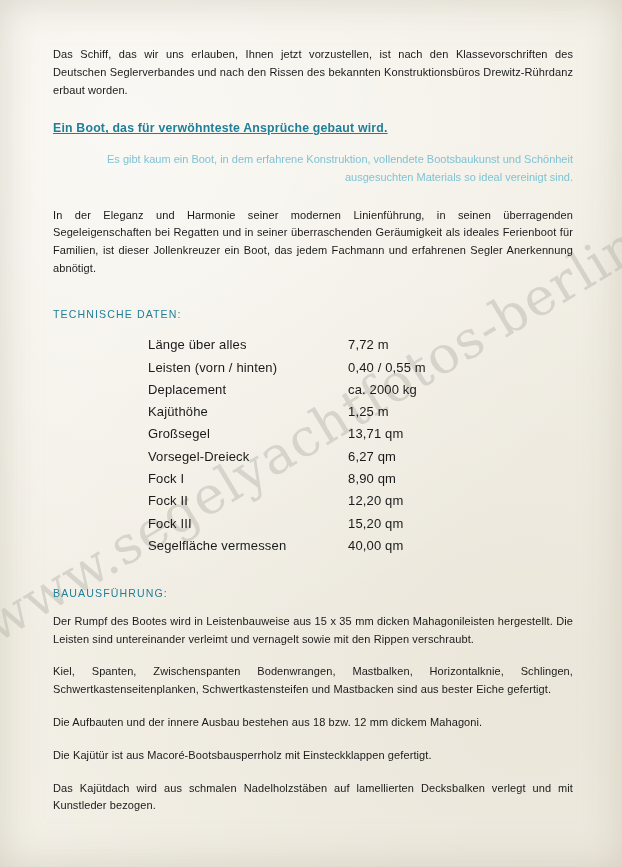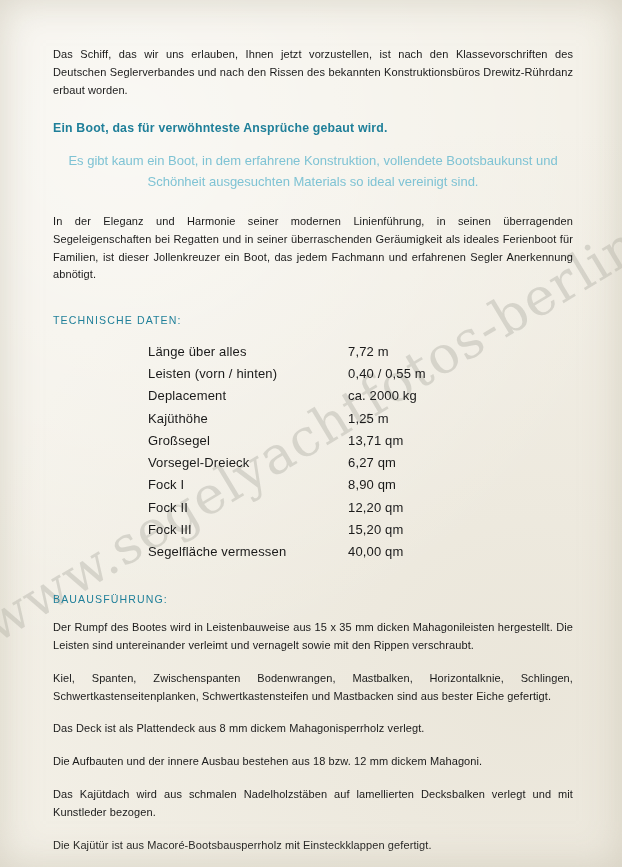--- a/index.html
+++ b/index.html
@@ -56,27 +56,28 @@
     text-align: justify;
     letter-spacing: 0.1px;
   }
   .headline {
     color: #1f7f99;
     font-size: 12.3px;
     font-weight: bold;
     margin: 22px 0 16px 0;
     letter-spacing: 0.2px;
     text-align: left;
+    text-decoration: underline;
   }
   .subtle {
     color: #7fc3d4;
-    font-size: 13px;
+    font-size: 11px;
     line-height: 1.6;
     margin: 0 0 20px 0;
-    text-align: center;
+    text-align: right;
   }
   .section-title {
     color: #1f7f99;
     font-size: 10.6px;
     font-weight: normal;
     letter-spacing: 1.1px;
     margin: 30px 0 14px 0;
   }
   .spec-table {
     border-collapse: collapse;
@@ -162,21 +163,20 @@
           <td class="label">Segelfläche vermessen</td>
           <td class="value">40,00 qm</td>
         </tr>
       </tbody>
     </table>
 
     <div class="section-title">BAUAUSFÜHRUNG:</div>
 
     <p class="build-para">Der Rumpf des Bootes wird in Leistenbauweise aus 15 x 35 mm dicken Mahagonileisten hergestellt. Die Leisten sind untereinander verleimt und vernagelt sowie mit den Rippen verschraubt.</p>
     <p class="build-para">Kiel, Spanten, Zwischenspanten Bodenwrangen, Mastbalken, Horizontalknie, Schlingen, Schwertkastenseitenplanken, Schwertkastensteifen und Mastbacken sind aus bester Eiche gefertigt.</p>
-    <p class="build-para">Das Deck ist als Plattendeck aus 8 mm dickem Mahagonisperrholz verlegt.</p>
     <p class="build-para">Die Aufbauten und der innere Ausbau bestehen aus 18 bzw. 12 mm dickem Mahagoni.</p>
+    <p class="build-para">Die Kajütür ist aus Macoré-Bootsbausperrholz mit Einsteckklappen gefertigt.</p>
     <p class="build-para">Das Kajütdach wird aus schmalen Nadelholzstäben auf lamellierten Decksbalken verlegt und mit Kunstleder bezogen.</p>
-    <p class="build-para">Die Kajütür ist aus Macoré-Bootsbausperrholz mit Einsteckklappen gefertigt.</p>
 
   </div>
 
   <div class="edge-shade"></div>
 </div>
 
 </body></html>

